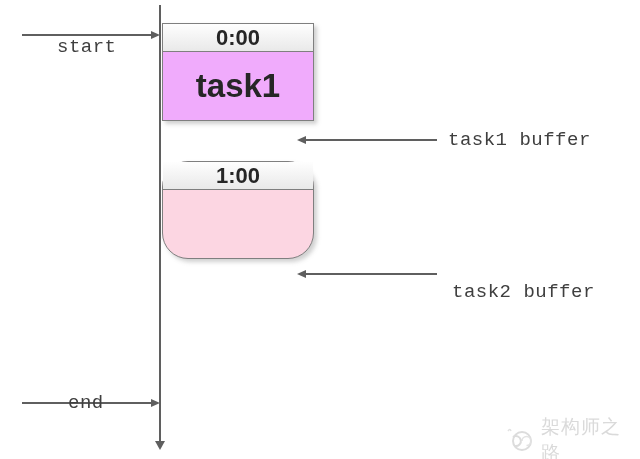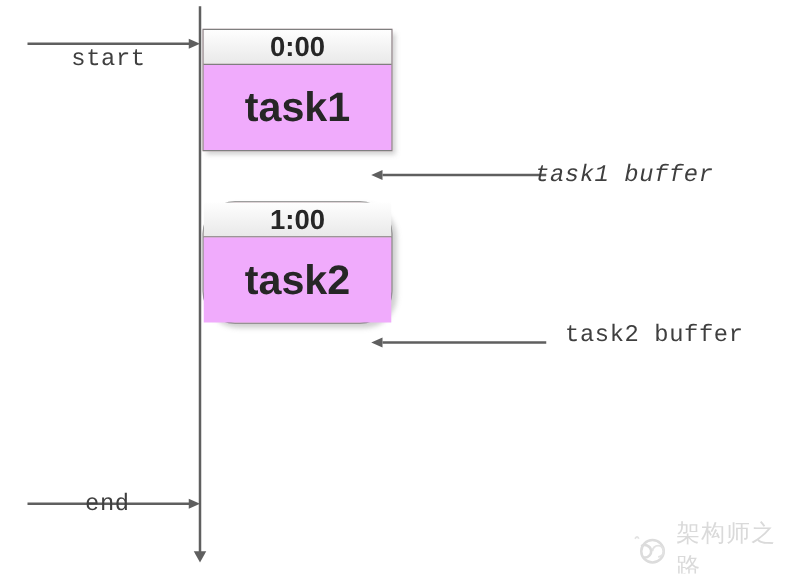--- a/index.html
+++ b/index.html
@@ -115,30 +115,29 @@
   <div class="ah-right" style="left:151px; top:30.5px;"></div>
   <div class="anno" style="left:57px; top:36px;">start</div>
 
   <div class="task-box" style="top:23px;">
     <div class="task-header">0:00</div>
     <div class="task-body">task1</div>
   </div>
 
   <div class="hline" style="left:306px; top:139px; width:131px;"></div>
   <div class="ah-left" style="left:297px; top:135.5px;"></div>
-  <div class="anno" style="left:428px; top:129px;font-style:italic;">task1 buffer</div>
+  <div class="anno" style="left:448px; top:129px;">task1 buffer</div>
 
   <div class="task-box" style="top:161px;border-radius:26px;">
     <div class="task-header">1:00</div>
-    <div class="task-body">task2</div>
   </div>
 
   <div class="hline" style="left:306px; top:273px; width:131px;"></div>
   <div class="ah-left" style="left:297px; top:269.5px;"></div>
-  <div class="anno" style="left:452px; top:257px;">task2 buffer</div>
+  <div class="anno" style="left:452px; top:281px;">task2 buffer</div>
 
 
   <div class="hline" style="left:22px; top:402px; width:130px;"></div>
   <div class="ah-right" style="left:151px; top:398.5px;"></div>
   <div class="anno" style="left:68px; top:392px;">end</div>
 
   <div class="watermark">
     <span style="display:inline-flex;">
       <svg width="36" height="26" viewBox="0 0 36 26" fill="none" xmlns="http://www.w3.org/2000/svg">
         <circle cx="22" cy="14" r="9" stroke="#dcdcdc" stroke-width="2"></circle>

